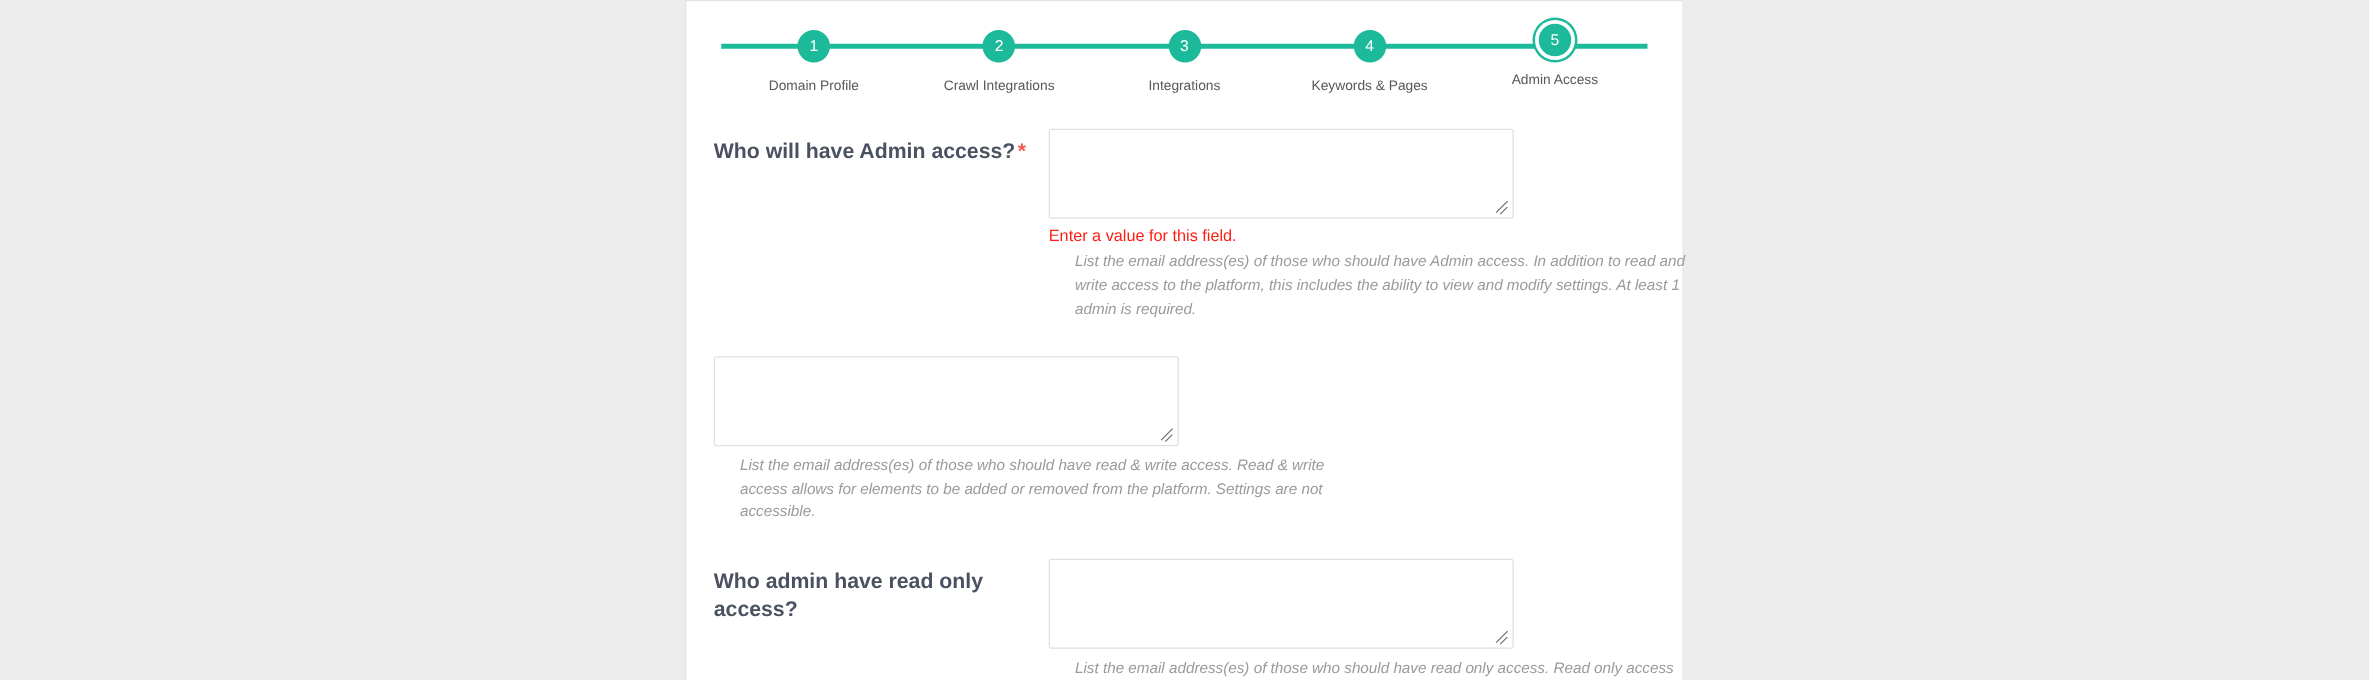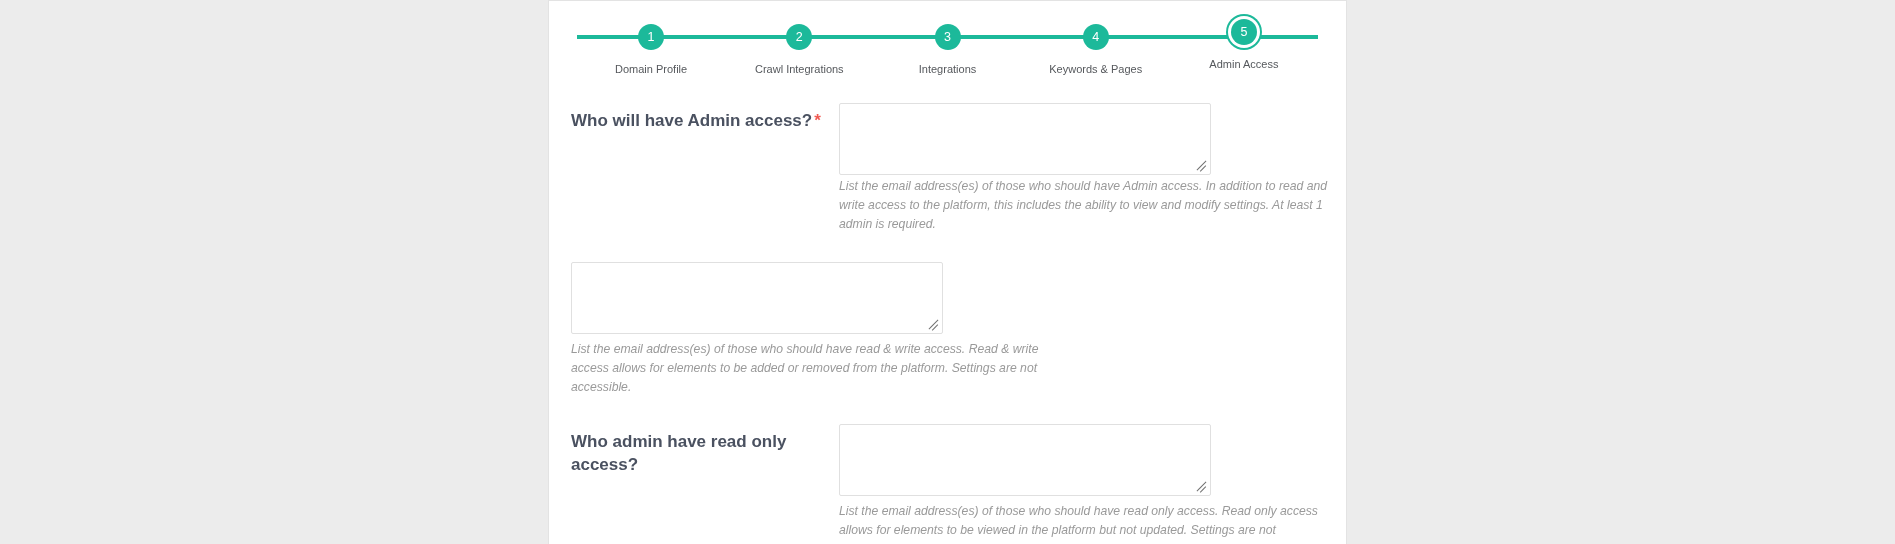--- a/index.html
+++ b/index.html
@@ -184,20 +184,21 @@
     line-height: 1.3;
   }
   .help-text {
     margin-top: 2px;
     font-size: 12.2px;
     font-style: italic;
     color: #9a9a9a;
     line-height: 1.55;
     width: 490px;
     font-family: "Liberation Sans", sans-serif;
+    margin-left: 21px;
   }
 </style>
 </head>
 <body>
 
 <div class="page">
 
   <div class="card">
 
     <div class="stepper">
@@ -239,20 +240,21 @@
           <div class="field-label"><span>Who will have Admin access?</span><span class="req-star">*</span></div>
         </div>
         <div class="field-input-col">
           <div class="ta-wrap">
             <textarea class="ta" placeholder="" style=""></textarea>
             <span class="grip">
                 <i class="a"></i>
                 <i class="b"></i>
               </span>
           </div>
+          <div class="error-msg">Enter a value for this field.</div>
           <div class="help-text">List the email address(es) of those who should have Admin access. In addition to read and write access to the platform, this includes the ability to view and modify settings. At least 1 admin is required.</div>
         </div>
       </div>
 
       <div class="field-row" style="margin-top:26px;">
         <div class="field-input-col">
           <div class="ta-wrap">
             <textarea class="ta" placeholder="" style=""></textarea>
             <span class="grip">
                 <i class="a"></i>

